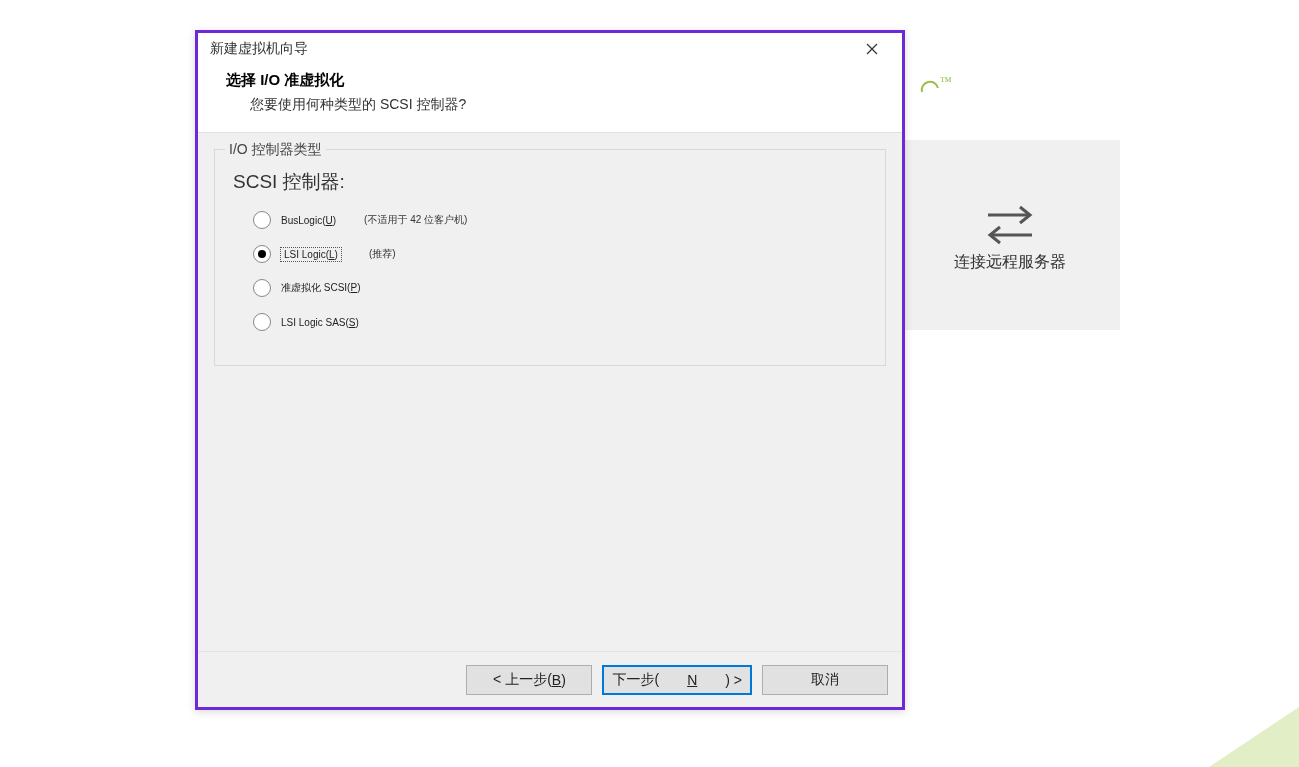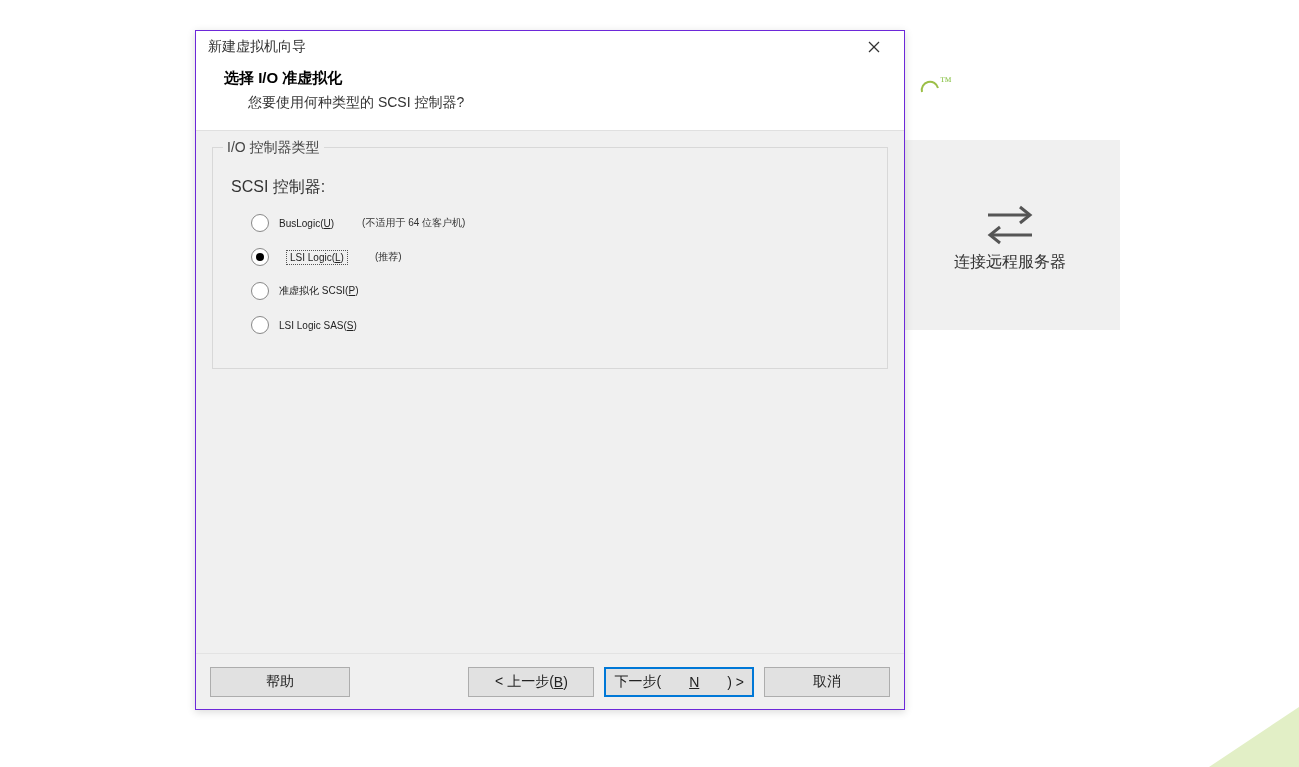--- a/index.html
+++ b/index.html
@@ -49,21 +49,21 @@
       border-left: 90px solid transparent;
       border-bottom: 60px solid #e2efc6;
     }
     .dialog {
       position: absolute;
       left: 195px;
       top: 30px;
       width: 710px;
       height: 680px;
       background: #ffffff;
-      border: 1px solid #6d28d9;
+      border: 3px solid #6d28d9;
       box-shadow: 0 2px 8px rgba(0,0,0,0.15);
       display: flex;
       flex-direction: column;
     }
     .titlebar {
       height: 32px;
       display: flex;
       align-items: center;
       padding: 0 10px 0 12px;
       font-size: 14px;
@@ -109,24 +109,24 @@
       position: relative;
       top: -10px;
       left: 10px;
       background: #f0f0f0;
       padding: 0 4px;
       font-size: 14px;
       color: #444;
       display: inline-block;
     }
     .scsi-label {
-      font-size: 16px;
+      font-size: 19px;
       color: #333;
       padding-left: 18px;
-      margin-top: 10px;
+      margin-top: 0;
       margin-bottom: 16px;
     }
     .radio-row {
       display: flex;
       align-items: center;
       padding-left: 38px;
       margin-bottom: 16px;
       font-size: 10px;
     }
     .radio-btn {
@@ -144,21 +144,20 @@
       width: 8px; height: 8px;
       border-radius: 50%;
       background: #000;
     }
     .radio-label {
       color: #222;
     }
     .radio-label.focused {
       outline: 1px dotted #555;
       padding: 1px 3px;
-      margin-left: 8px;
     }
     .radio-hint {
       margin-left: 28px;
       color: #333;
     }
     .u { text-decoration: underline; }
     .button-bar {
       height: 56px;
       background: #f0f0f0;
       border-top: 1px solid #e3e3e3;
@@ -228,21 +227,21 @@
   <div class="divider"></div>
 
   <div class="content-wrap">
     <div class="fieldset">
       <span class="fieldset-legend">I/O 控制器类型</span>
       <div class="scsi-label">SCSI 控制器:</div>
 
       <div class="radio-row">
         <span class="radio-btn"></span>
         <span class="radio-label"><span>BusLogic(</span><span class="u">U</span><span>)</span></span>
-        <span class="radio-hint">(不适用于 64 位客户机)</span>
+        <span class="radio-hint">(不适用于 42 位客户机)</span>
       </div>
 
       <div class="radio-row">
         <span class="radio-btn checked"></span>
         <span class="radio-label focused"><span>LSI Logic(</span><span class="u">L</span><span>)</span></span>
         <span class="radio-hint">(推荐)</span>
       </div>
 
       <div class="radio-row">
         <span class="radio-btn"></span>
@@ -252,21 +251,20 @@
 
       <div class="radio-row">
         <span class="radio-btn"></span>
         <span class="radio-label"><span>LSI Logic SAS(</span><span class="u">S</span><span>)</span></span>
         <span class="radio-hint"></span>
       </div>
     </div>
   </div>
 
   <div class="button-bar">
-    <button class="btn help">帮助</button>
     <span class="spacer"></span>
     <button class="btn">
         <span>&lt; 上一步(</span>
         <span class="u">B</span>
         <span>)</span>
       </button>
     <button class="btn default">
         <span>下一步(</span>
         <span class="u">N</span>
         <span>) &gt;</span>

